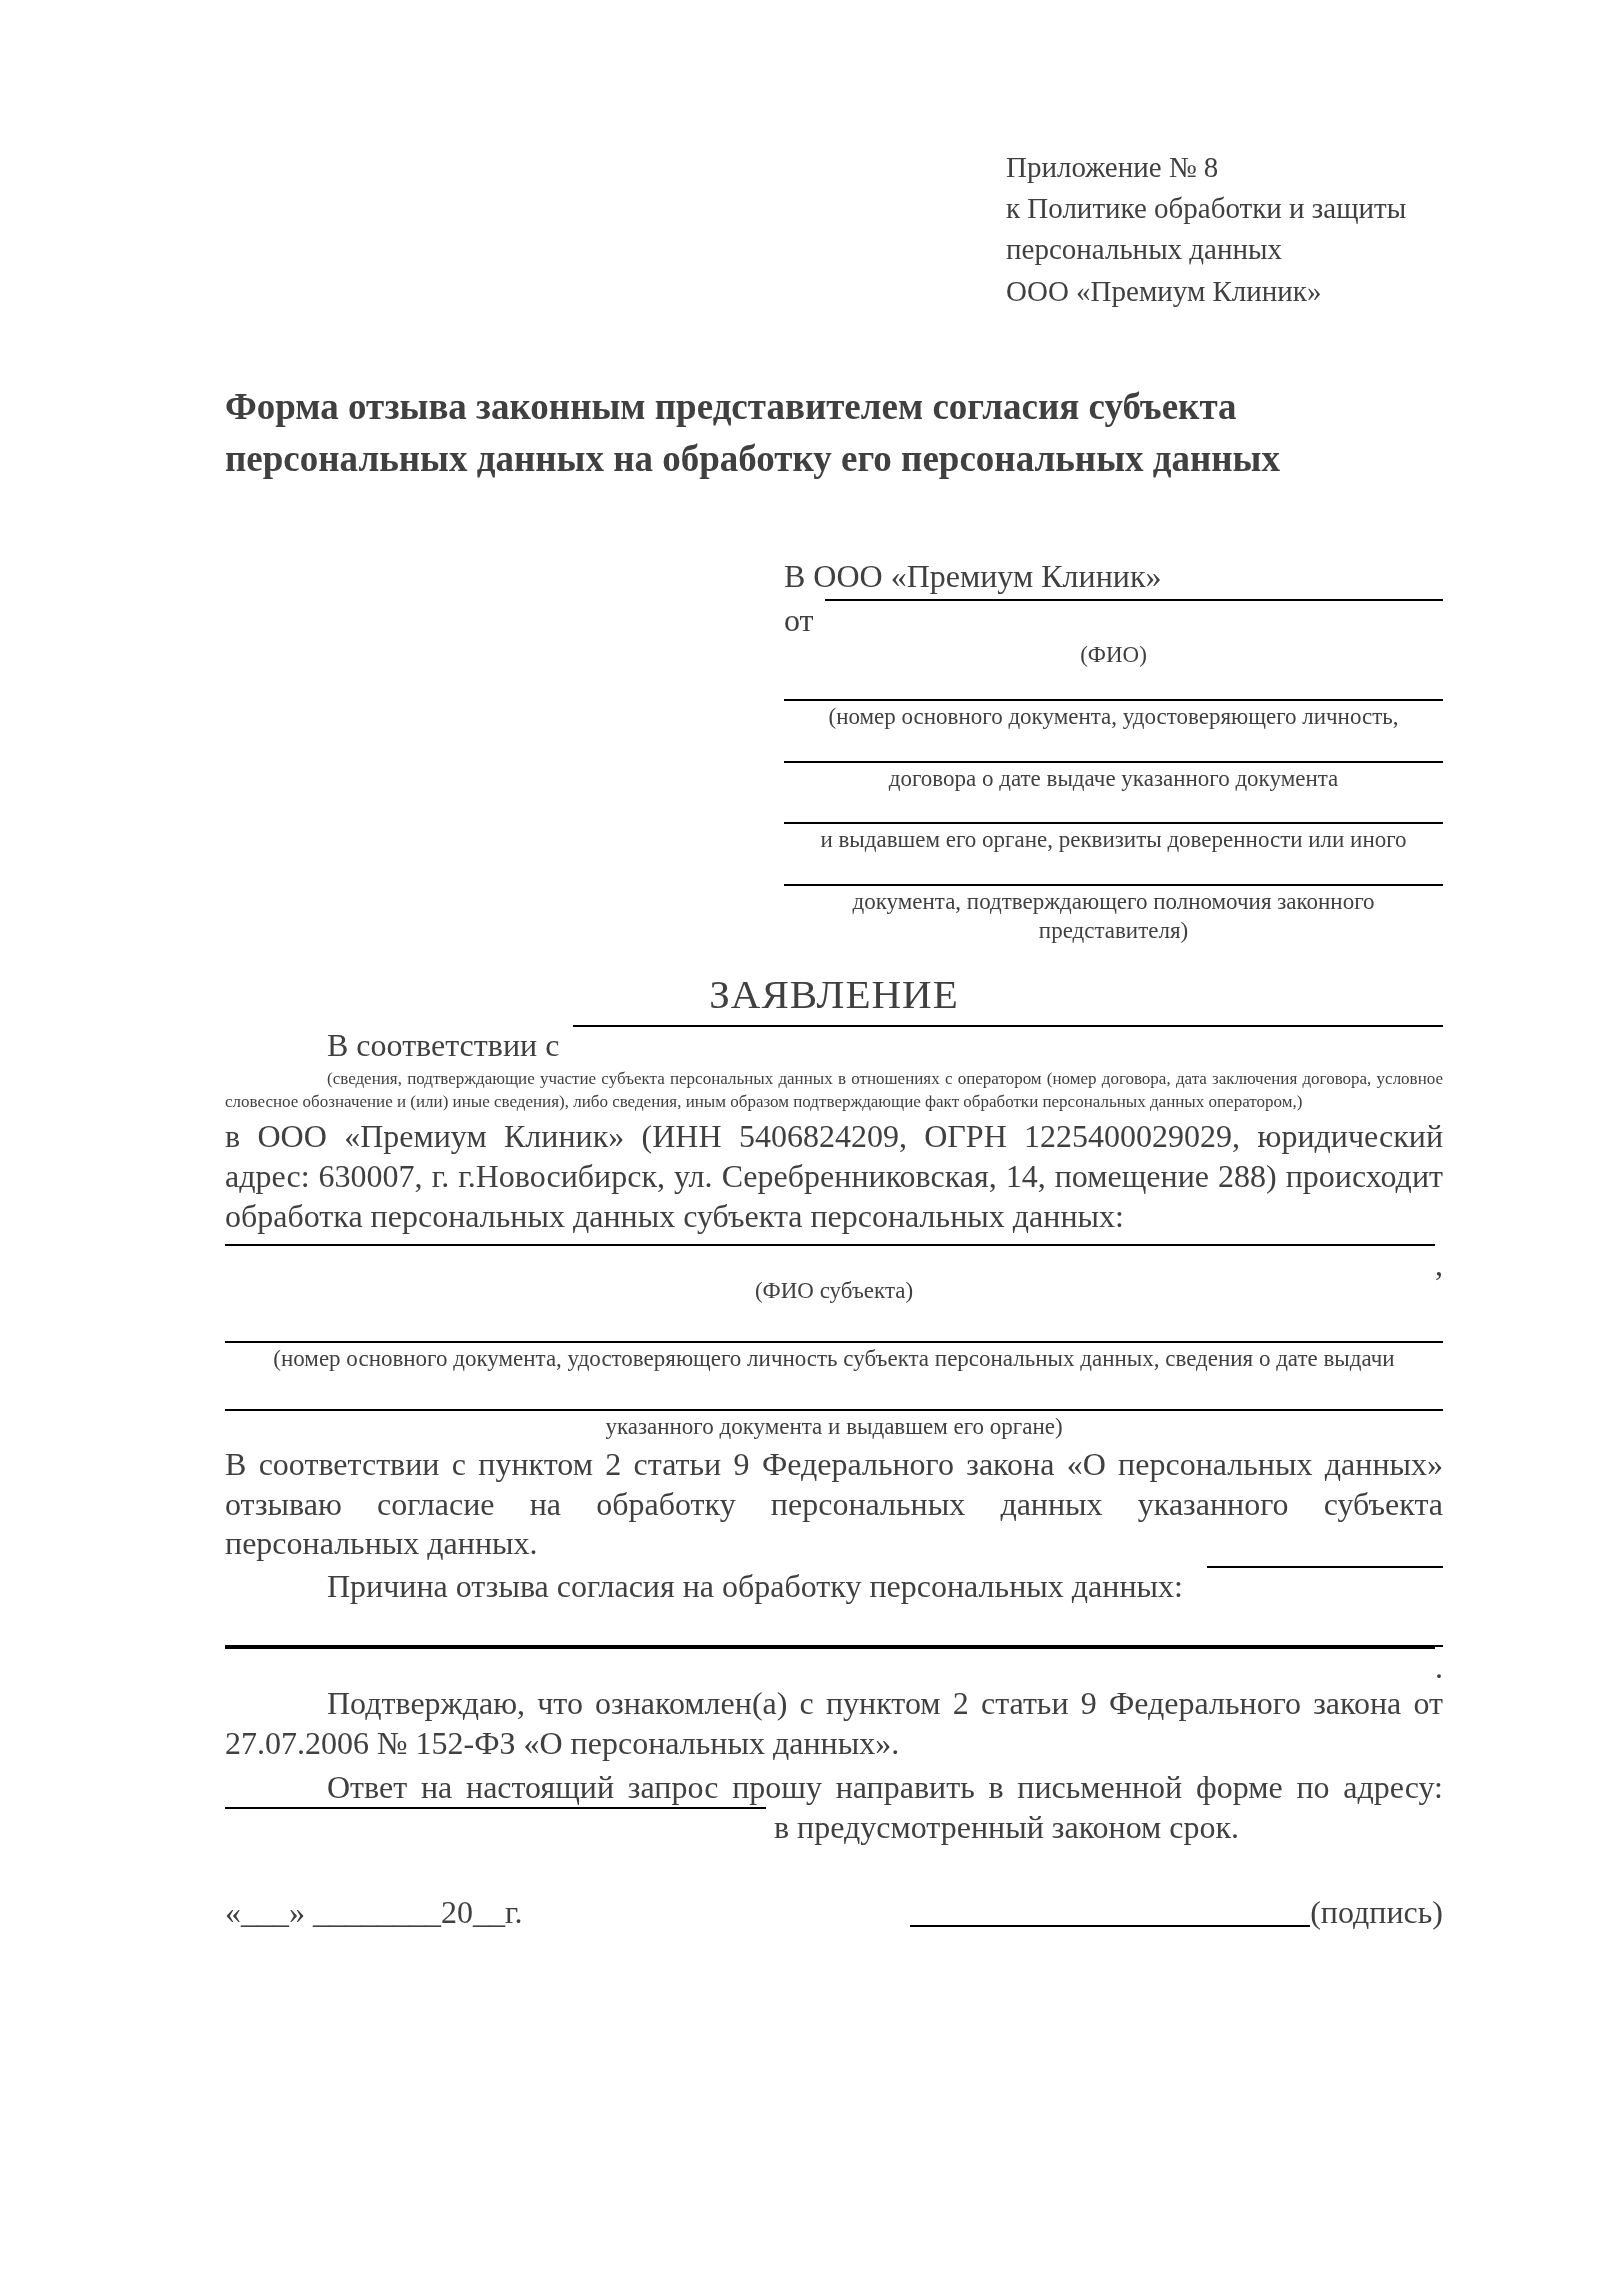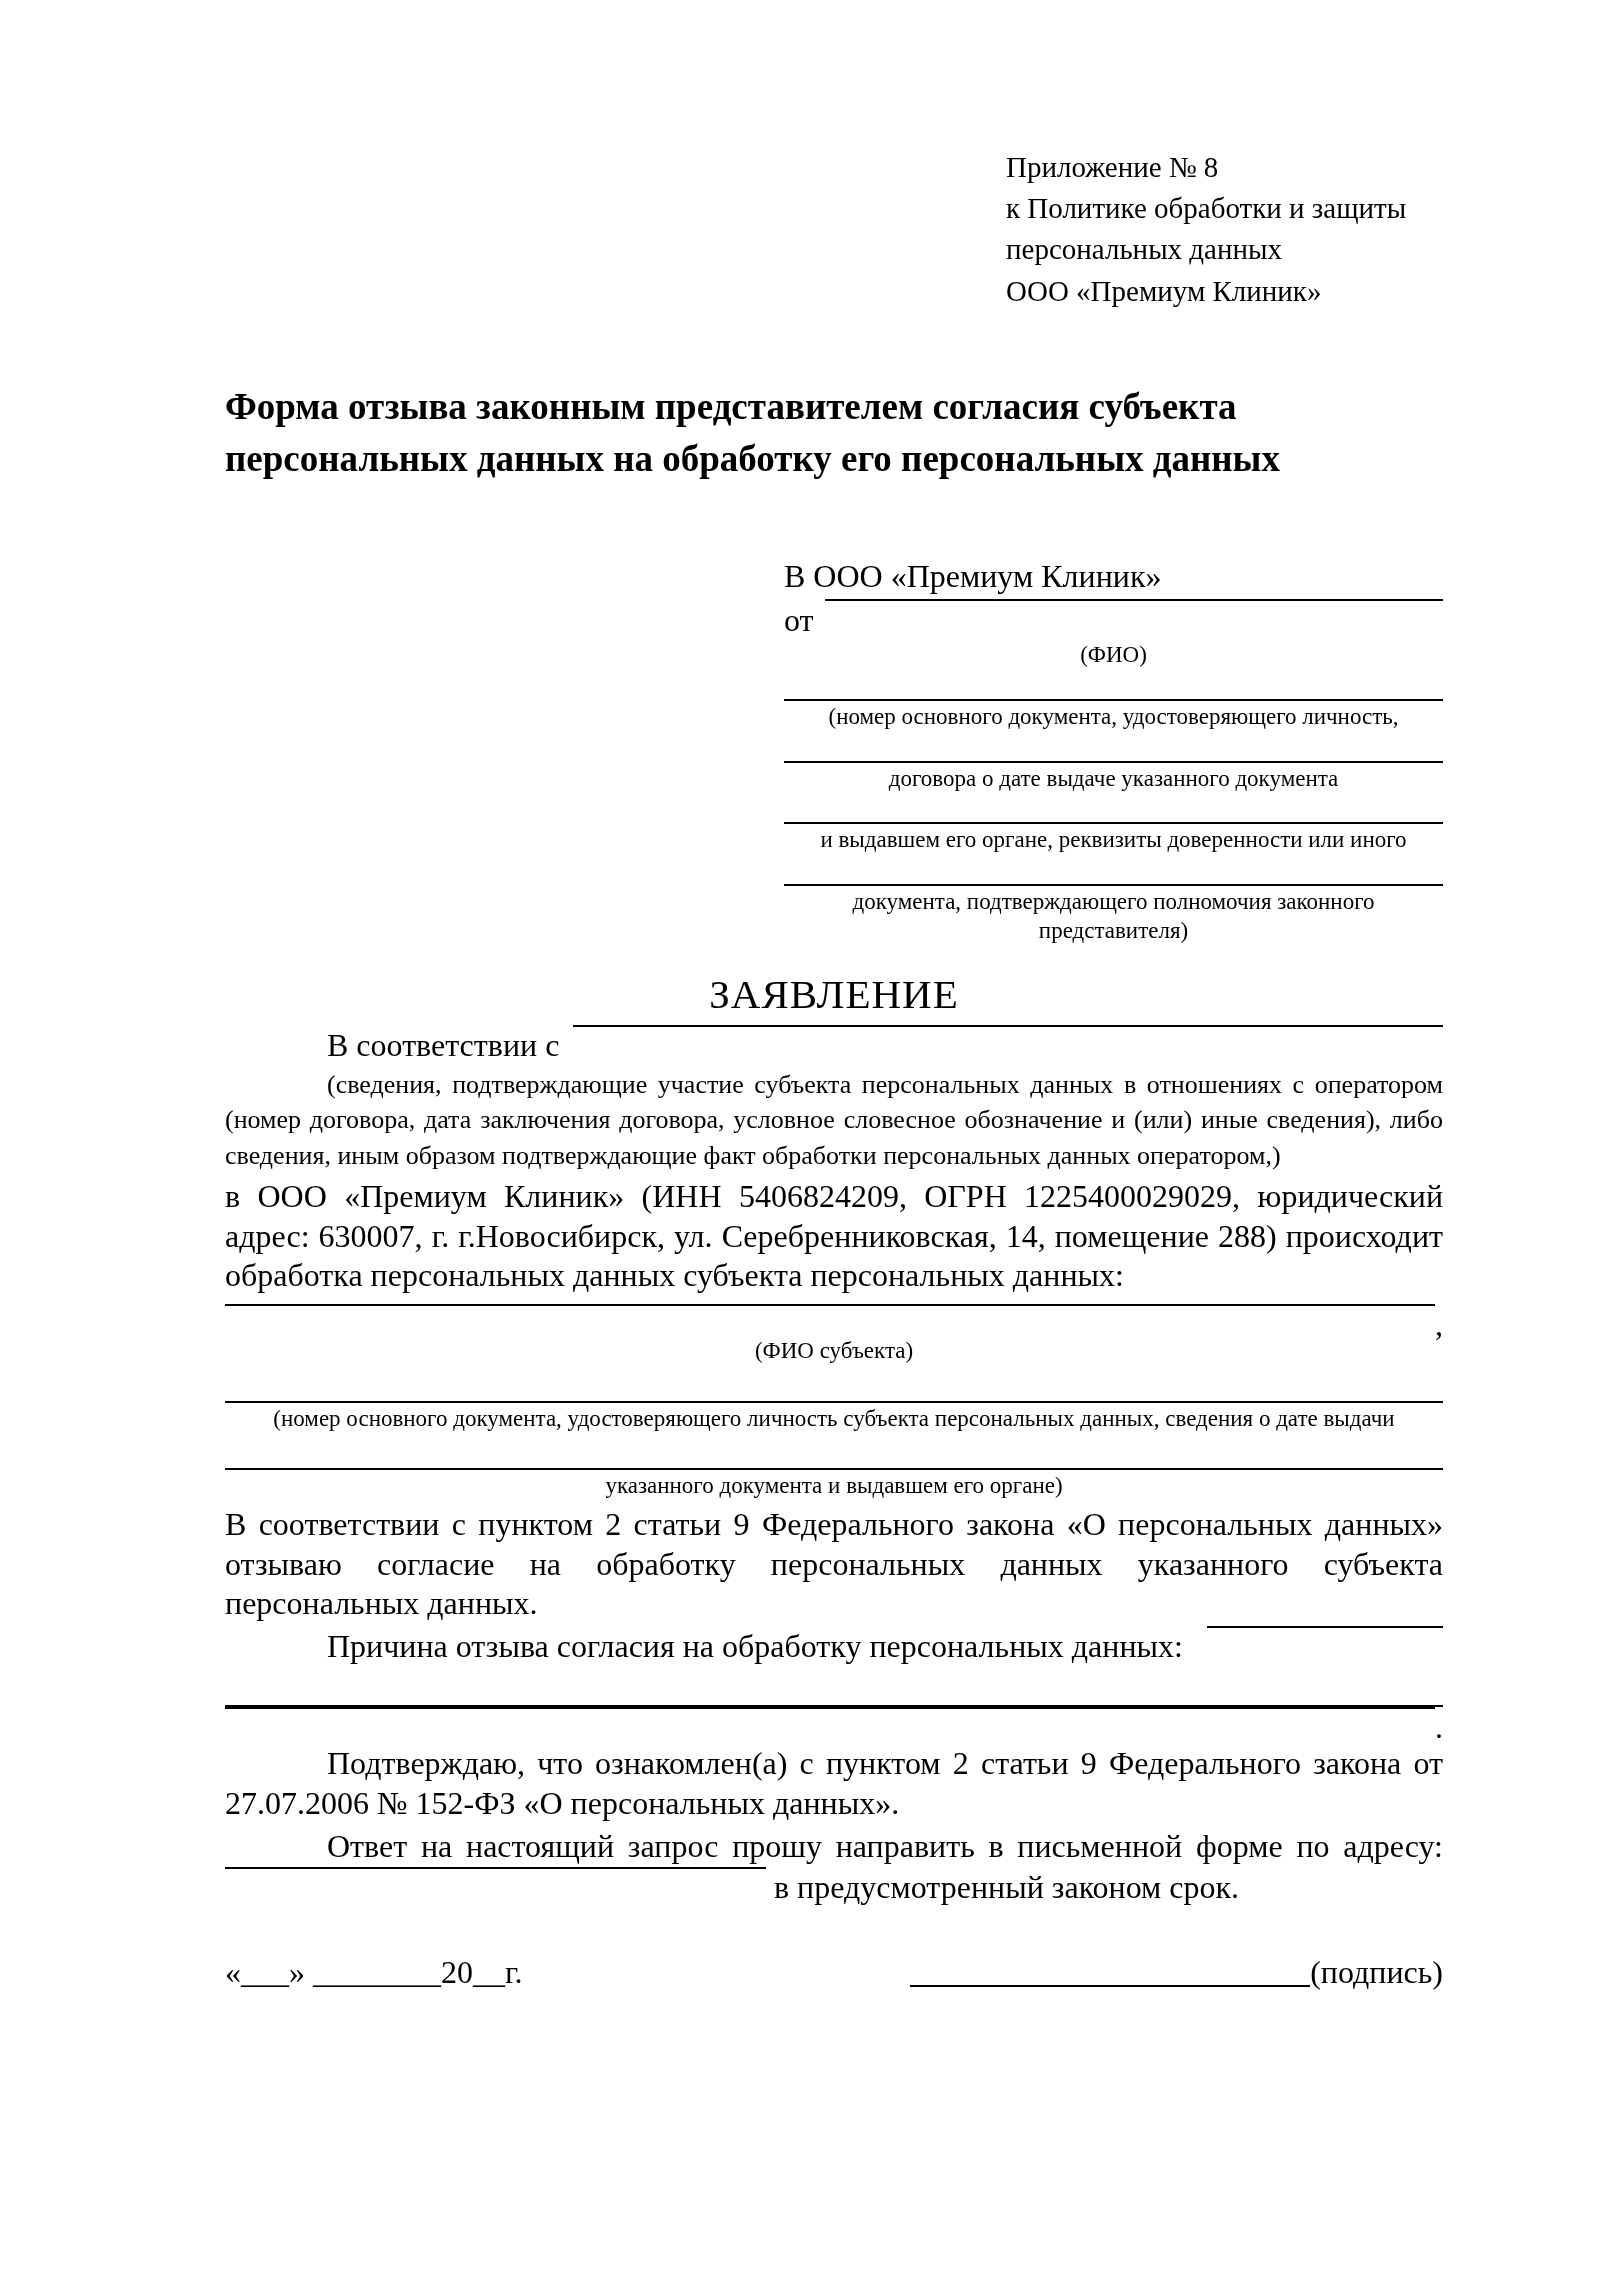--- a/index.html
+++ b/index.html
@@ -1,17 +1,17 @@
 <!DOCTYPE html>
 <html lang="ru"><head>
 <meta charset="utf-8">
 <style>
   html,body{margin:0;padding:0;background:#ffffff;}
   .page{
-    width:1569px;height:2293px;background:#ffffff;color:#000000;
+    width:1569px;height:2293px;background:#ffffff;color:#404040;
     box-sizing:border-box;padding:147px 126px 0 225px;
     font-family:"Liberation Serif","DejaVu Serif",serif;
     font-size:32px;line-height:1.26;position:relative;overflow:hidden;
   }
   
   .row{display:flex;align-items:flex-start;}
   .fill{flex:1;border-bottom:2.9px solid #000;margin-bottom:5.9px;}
   .u-line{border-bottom:2.9px solid #000;}
   .caption{font-size:23px;line-height:1.25;text-align:center;}
   
@@ -20,21 +20,21 @@
   .title{margin:69px 0 0;text-align:left;font-weight:bold;font-size:37px;line-height:1.42;}
   
   .addressee{width:659px;margin-left:auto;margin-top:69px;line-height:1.32;}
   .addressee .to{margin-bottom:2px;}
   .from-row .from-label{margin-right:11.8px;}
   .field .u-line{height:29px;margin-bottom:2px;}
   
   .heading{margin-top:23.5px;text-align:center;font-size:41px;letter-spacing:1px;}
   .intro-row{margin-top:3.9px;padding-left:102px;}
   .intro-row .intro-label{margin-right:13.7px;white-space:nowrap;}
-  .note{margin:2px 0 0;font-size:26px;line-height:1.36;text-align:justify;text-indent:102px;}
+  .note{margin:2px 0 0;font-size:17px;line-height:1.36;text-align:justify;text-indent:102px;}
   .para{margin:3.9px 0 0;text-align:justify;line-height:1.24;}
   .subject-row{margin-top:7.8px;height:33px;}
   .sline{height:35px;margin-bottom:2px;}
   .reason-row{margin-top:2px;}
   .reason-row .reason-label{padding-left:102px;margin-right:24px;white-space:nowrap;}
   .blank1{height:39px;}
   .blank2-row{height:33px;}
   .indent{text-indent:102px;}
   .reply{text-align:justify;text-align-last:justify;}
   .reply-tail-row{height:41px;gap:8px;}

